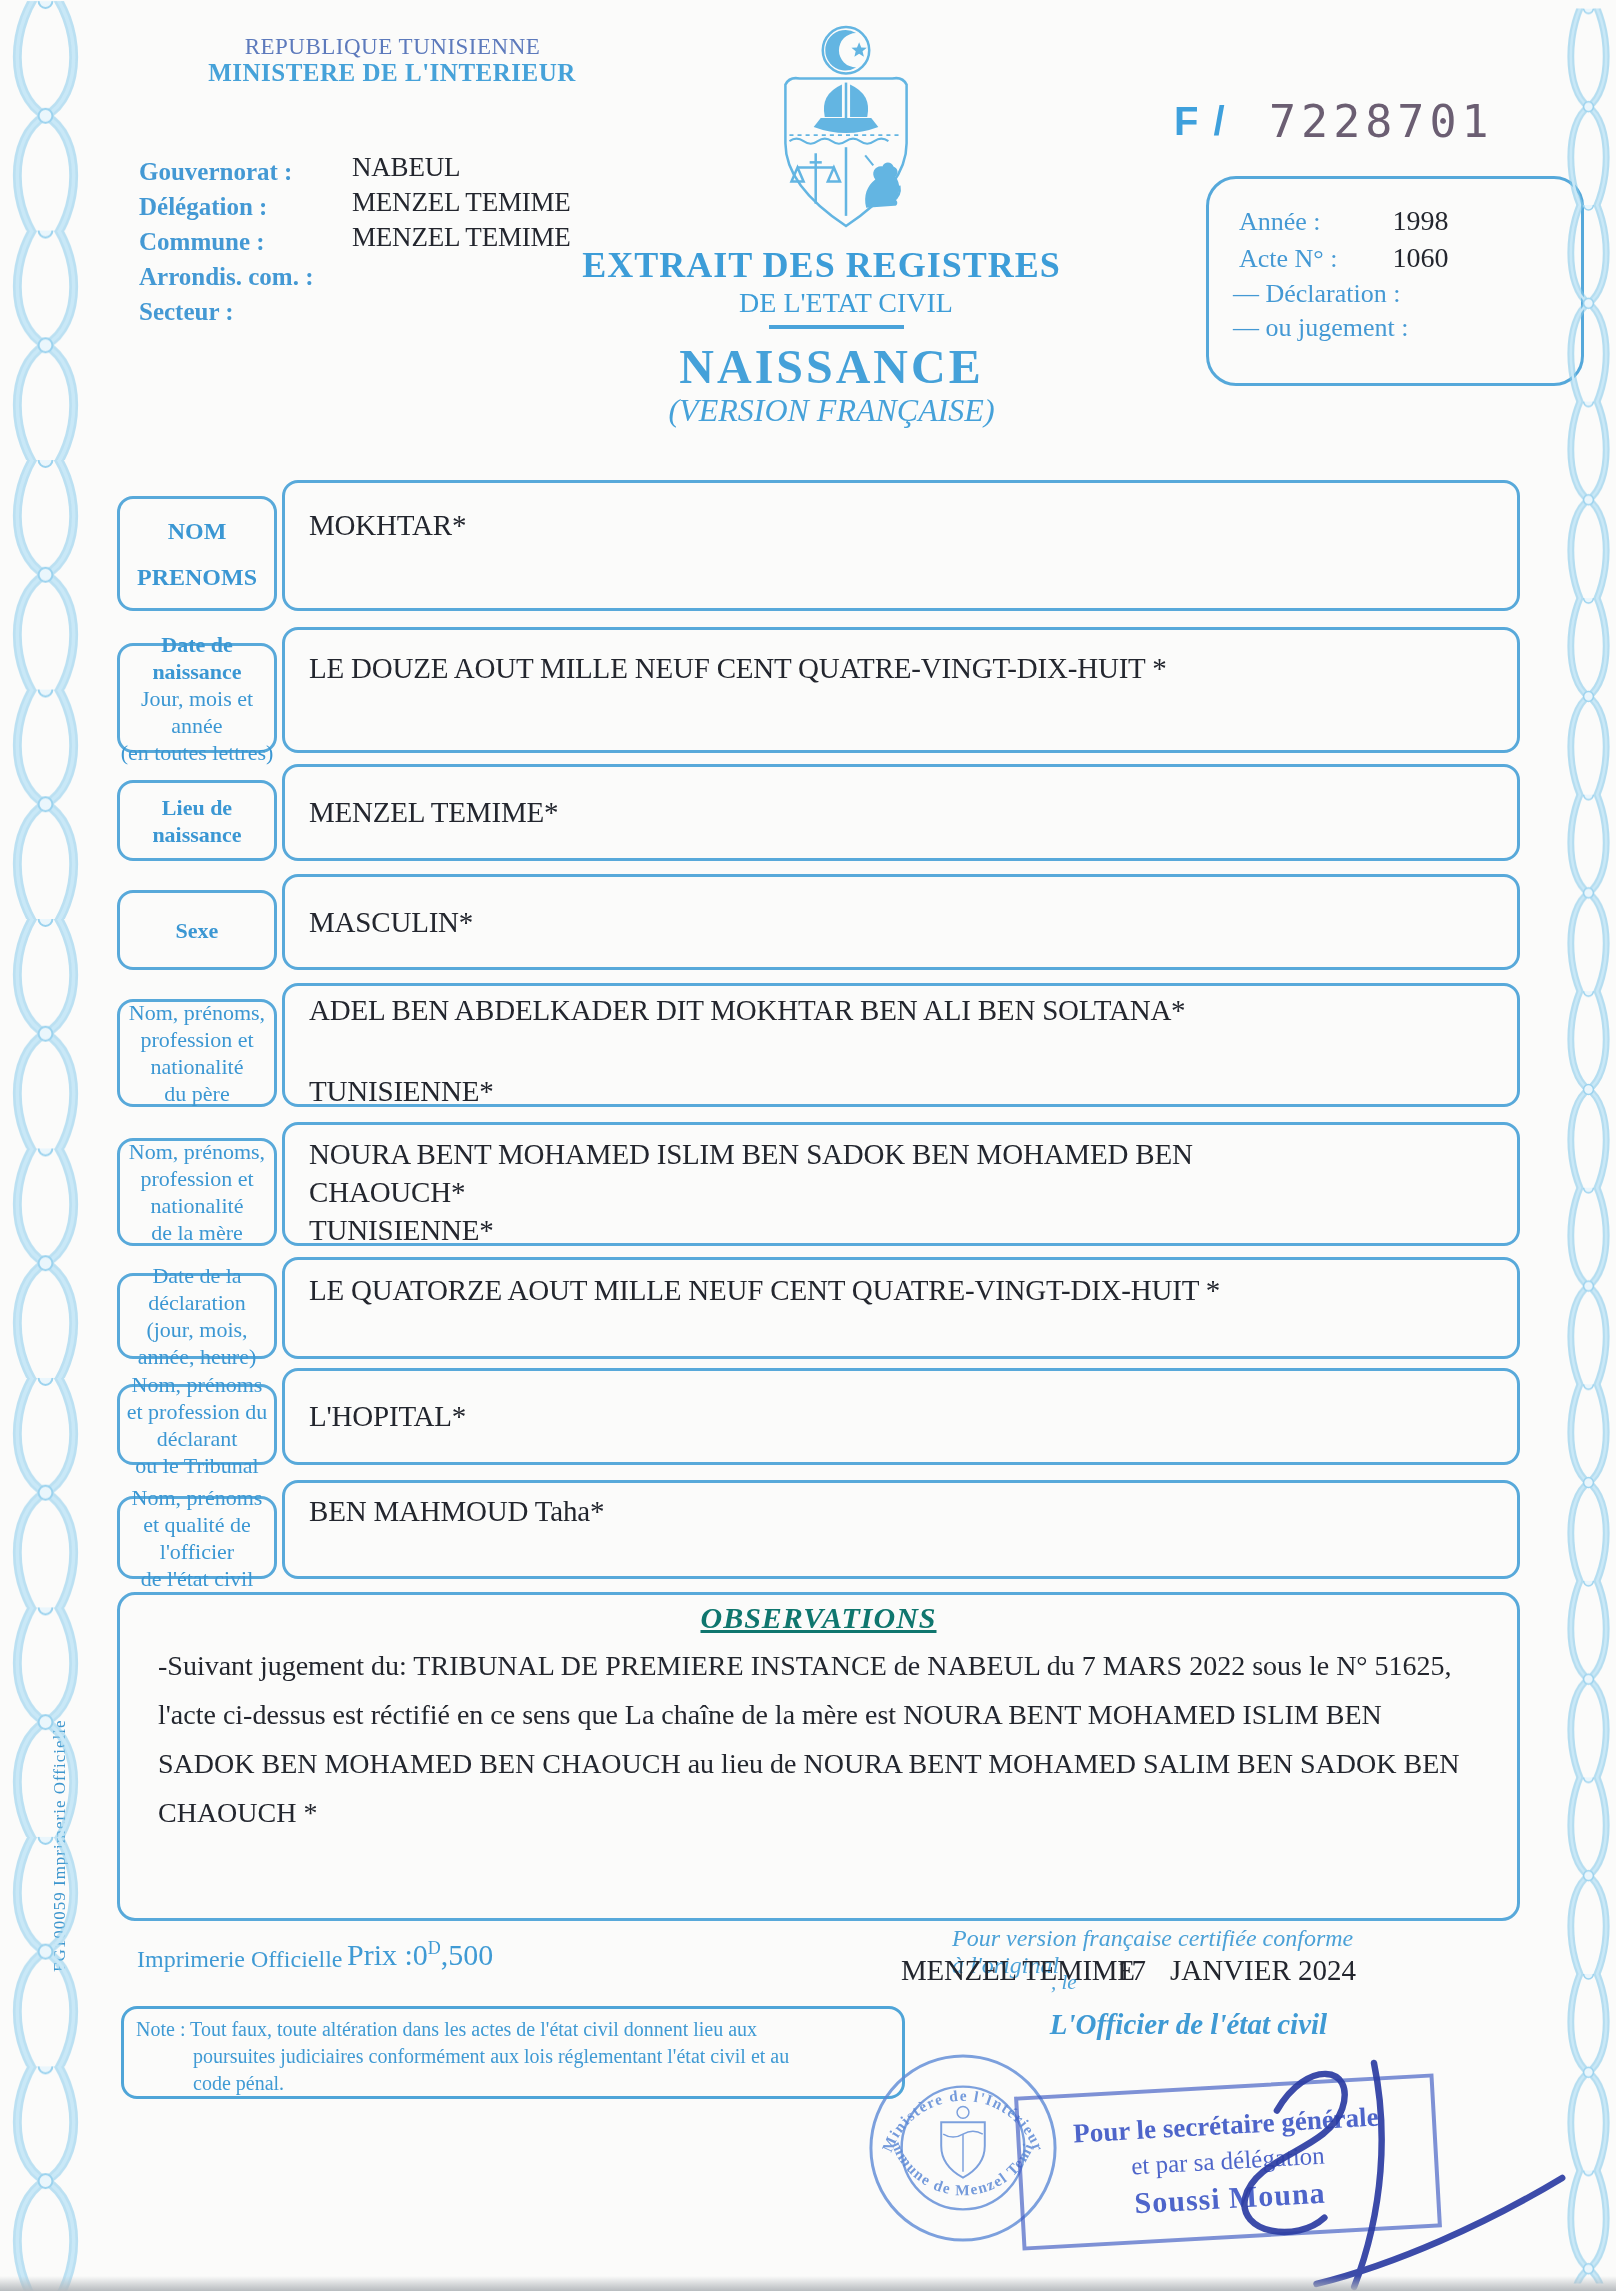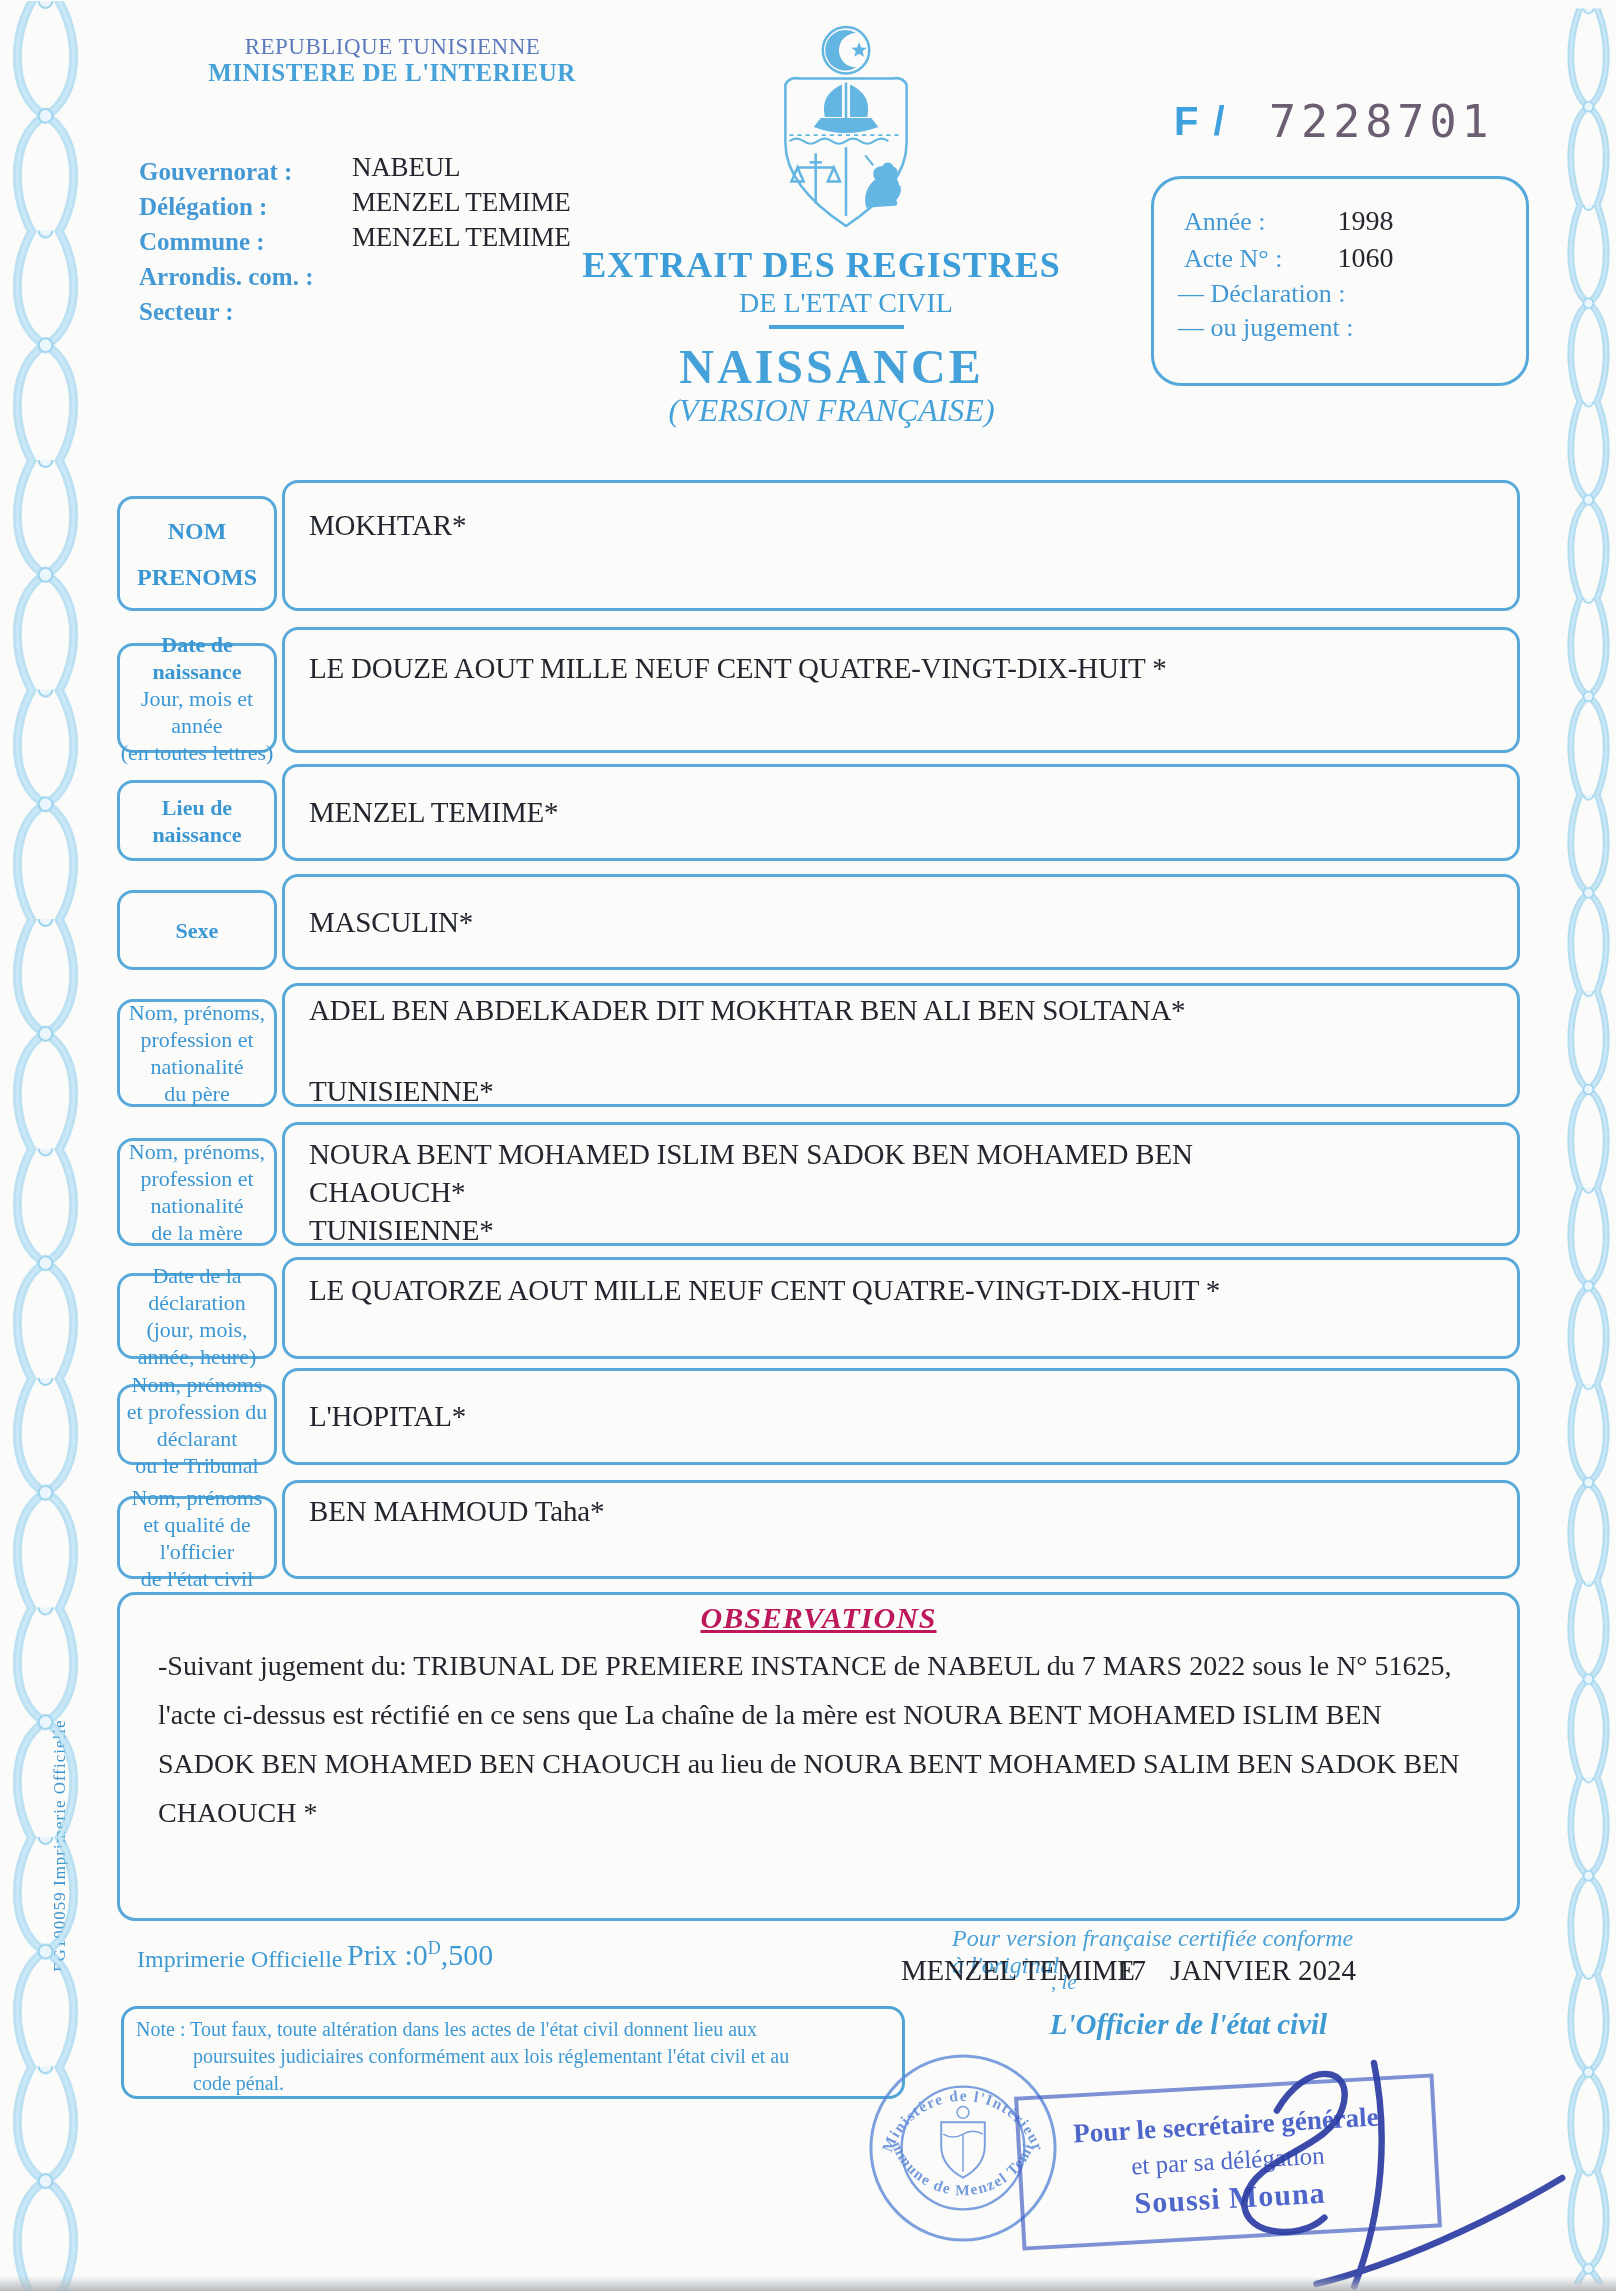--- a/index.html
+++ b/index.html
@@ -13,21 +13,21 @@
         background:linear-gradient(to top,#b3b7bb,rgba(180,185,190,0));pointer-events:none;}
   
   .republic{left:226px;top:34px;width:333px;text-align:center;font-size:23px;color:#5d7abc;letter-spacing:0.5px;}
   .ministry{left:194px;top:59px;width:396px;text-align:center;font-size:25px;font-weight:bold;color:#46a2d9;letter-spacing:0.5px;}
   .admin-labels{left:139px;top:154px;font-size:25px;color:#4499d4;line-height:35px;font-weight:bold;}
   .admin-values{left:352px;top:150px;font-size:27px;color:#23262e;line-height:35px;letter-spacing:-0.2px;}
   .serial-f{left:1174px;top:99px;font-family:"Liberation Sans",sans-serif;font-weight:bold;
         font-size:40px;color:#3ea0dc;letter-spacing:2px;}
   .serial-num{left:1269px;top:95px;font-family:"DejaVu Sans Mono",monospace;font-size:45px;
         color:#6b5e72;letter-spacing:5px;}
-  .actbox{left:1151px;top:176px;width:378px;height:210px;border:3px solid #55a8da;border-radius:30px;
+  .actbox{left:1206px;top:176px;width:378px;height:210px;border:3px solid #55a8da;border-radius:30px;
         box-sizing:border-box;padding:24px 0 0 30px;}
   .ab-line{line-height:36px;font-size:26px;color:#4499d4;}
   .ab-lbl{display:inline-block;min-width:147px;}
   .ab-val{color:#23262e;font-size:28px;}
   .ab-dash{line-height:34px;font-size:26px;color:#4499d4;margin-left:-6px;}
   
   .t1{left:554px;top:244px;width:535px;text-align:center;font-size:36px;font-weight:bold;color:#3d9dd8;letter-spacing:1px;}
   .t2{left:653px;top:287px;width:386px;text-align:center;font-size:28px;color:#3d9dd8;}
   .trule{left:769px;top:325px;width:135px;height:3.5px;background:#4aa3da;}
   .t3{left:584px;top:339px;width:495px;text-align:center;font-size:48px;font-weight:bold;color:#45a1d9;letter-spacing:3px;}
@@ -40,21 +40,21 @@
   .lbl .b{font-weight:bold;}
   .lbl.big{font-size:24px;line-height:46px;}
   .val{position:absolute;left:165px;top:0;bottom:0;width:1238px;box-sizing:border-box;border:3px solid #58a9da;
        border-radius:16px;display:flex;flex-direction:column;padding-left:24px;
        font-size:29px;color:#23262e;letter-spacing:-0.2px;white-space:nowrap;}
   .vcenter{justify-content:center;}
   
   .obs{left:117px;top:1592px;width:1403px;height:329px;box-sizing:border-box;border:3px solid #58a9da;
        border-radius:18px;z-index:2;}
   .obs-title{margin-top:6px;text-align:center;font-size:30px;font-weight:bold;font-style:italic;
-       color:#be185d;text-decoration:underline;letter-spacing:1px;}
+       color:#0f766e;text-decoration:underline;letter-spacing:1px;}
   .obs-text{margin-top:6px;padding-left:38px;font-size:28px;line-height:49px;color:#23262e;white-space:nowrap;}
   
   .sidebar-code{left:50px;top:1665px;height:307px;writing-mode:vertical-rl;transform:rotate(180deg);
        font-size:17px;color:#3d96ce;letter-spacing:1px;}
   .imprimerie{left:137px;top:1946px;font-size:24px;color:#3f9ad4;}
   .prix{left:347px;top:1938px;font-size:30px;color:#3f9ad4;}
   .prix sup{font-size:18px;}
   .notebox{left:121px;top:2006px;width:784px;height:93px;box-sizing:border-box;border:3px solid #4fa5d8;
        border-radius:16px;padding:7px 10px 6px 12px;}
   .note-line{font-size:20px;line-height:27px;color:#3f9ad4;white-space:nowrap;}

